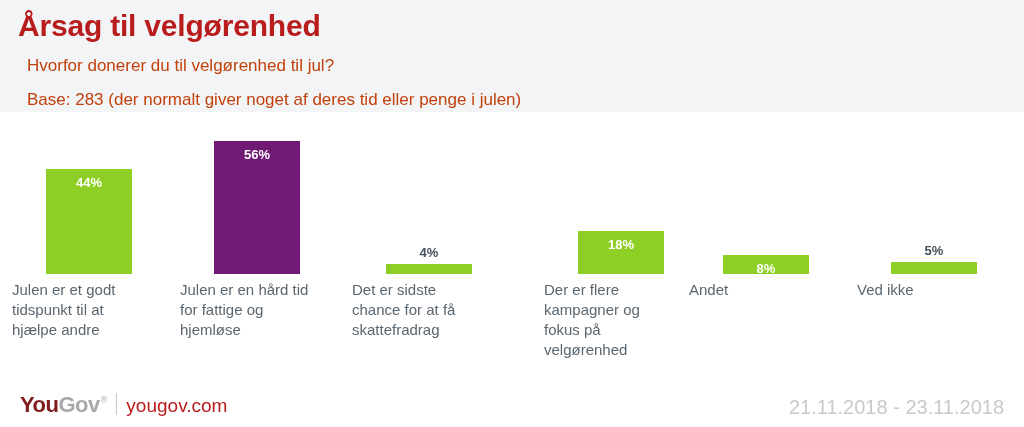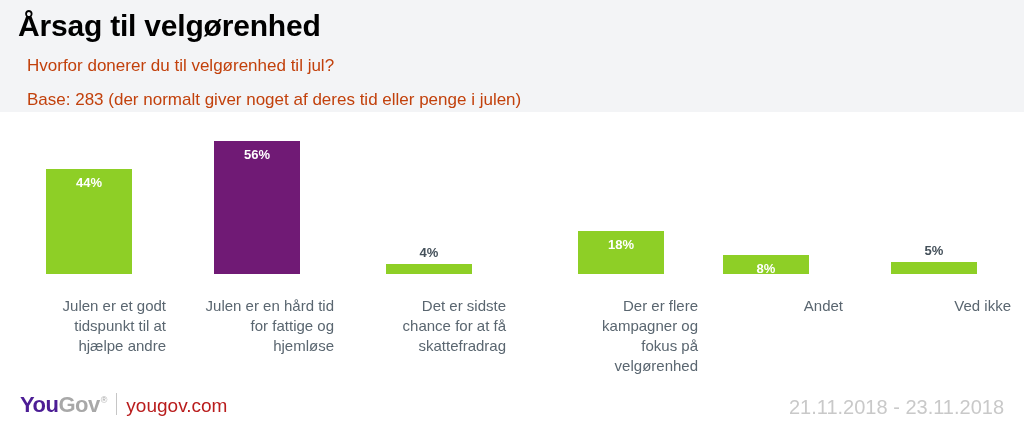--- a/index.html
+++ b/index.html
@@ -22,21 +22,21 @@
     top: 0;
     width: 1024px;
     height: 112px;
     background: #f3f4f6;
     box-sizing: border-box;
     padding: 8px 0 0 18px;
   }
   .chart-title {
     font-size: 30px;
     font-weight: bold;
-    color: #000000;
+    color: #b91c1c;
     letter-spacing: -0.2px;
     line-height: 36px;
     margin: 0;
     white-space: nowrap;
   }
   .chart-subtitle {
     font-size: 17px;
     color: #c2410c;
     line-height: 25px;
     margin: 9px;
@@ -89,25 +89,24 @@
     font-size: 13px;
     font-weight: bold;
     color: #44505a;
     line-height: 16px;
   }
   .cat-label {
     position: absolute;
     top: 168px;
     left: -12px;
     width: calc(100% + 24px);
-    text-align: right;
+    text-align: left;
     font-size: 15px;
     color: #5a6670;
     line-height: 20px;
-    margin-top: 16px;
   }
 
   
   .footer {
     position: absolute;
     left: 0;
     top: 382px;
     width: 1024px;
     height: 45px;
     background: #ffffff;
@@ -115,21 +114,21 @@
   .footer-left {
     position: absolute;
     left: 20px;
     top: 8px;
     display: flex;
     align-items: baseline;
   }
   .logo-you {
     font-size: 22px;
     font-weight: bold;
-    color: #4c1d95;
+    color: #7f1d1d;
     letter-spacing: -0.5px;
   }
   .logo-gov {
     font-size: 22px;
     font-weight: bold;
     color: #a8a8a8;
     letter-spacing: -0.5px;
   }
   .logo-reg {
     font-size: 9px;

